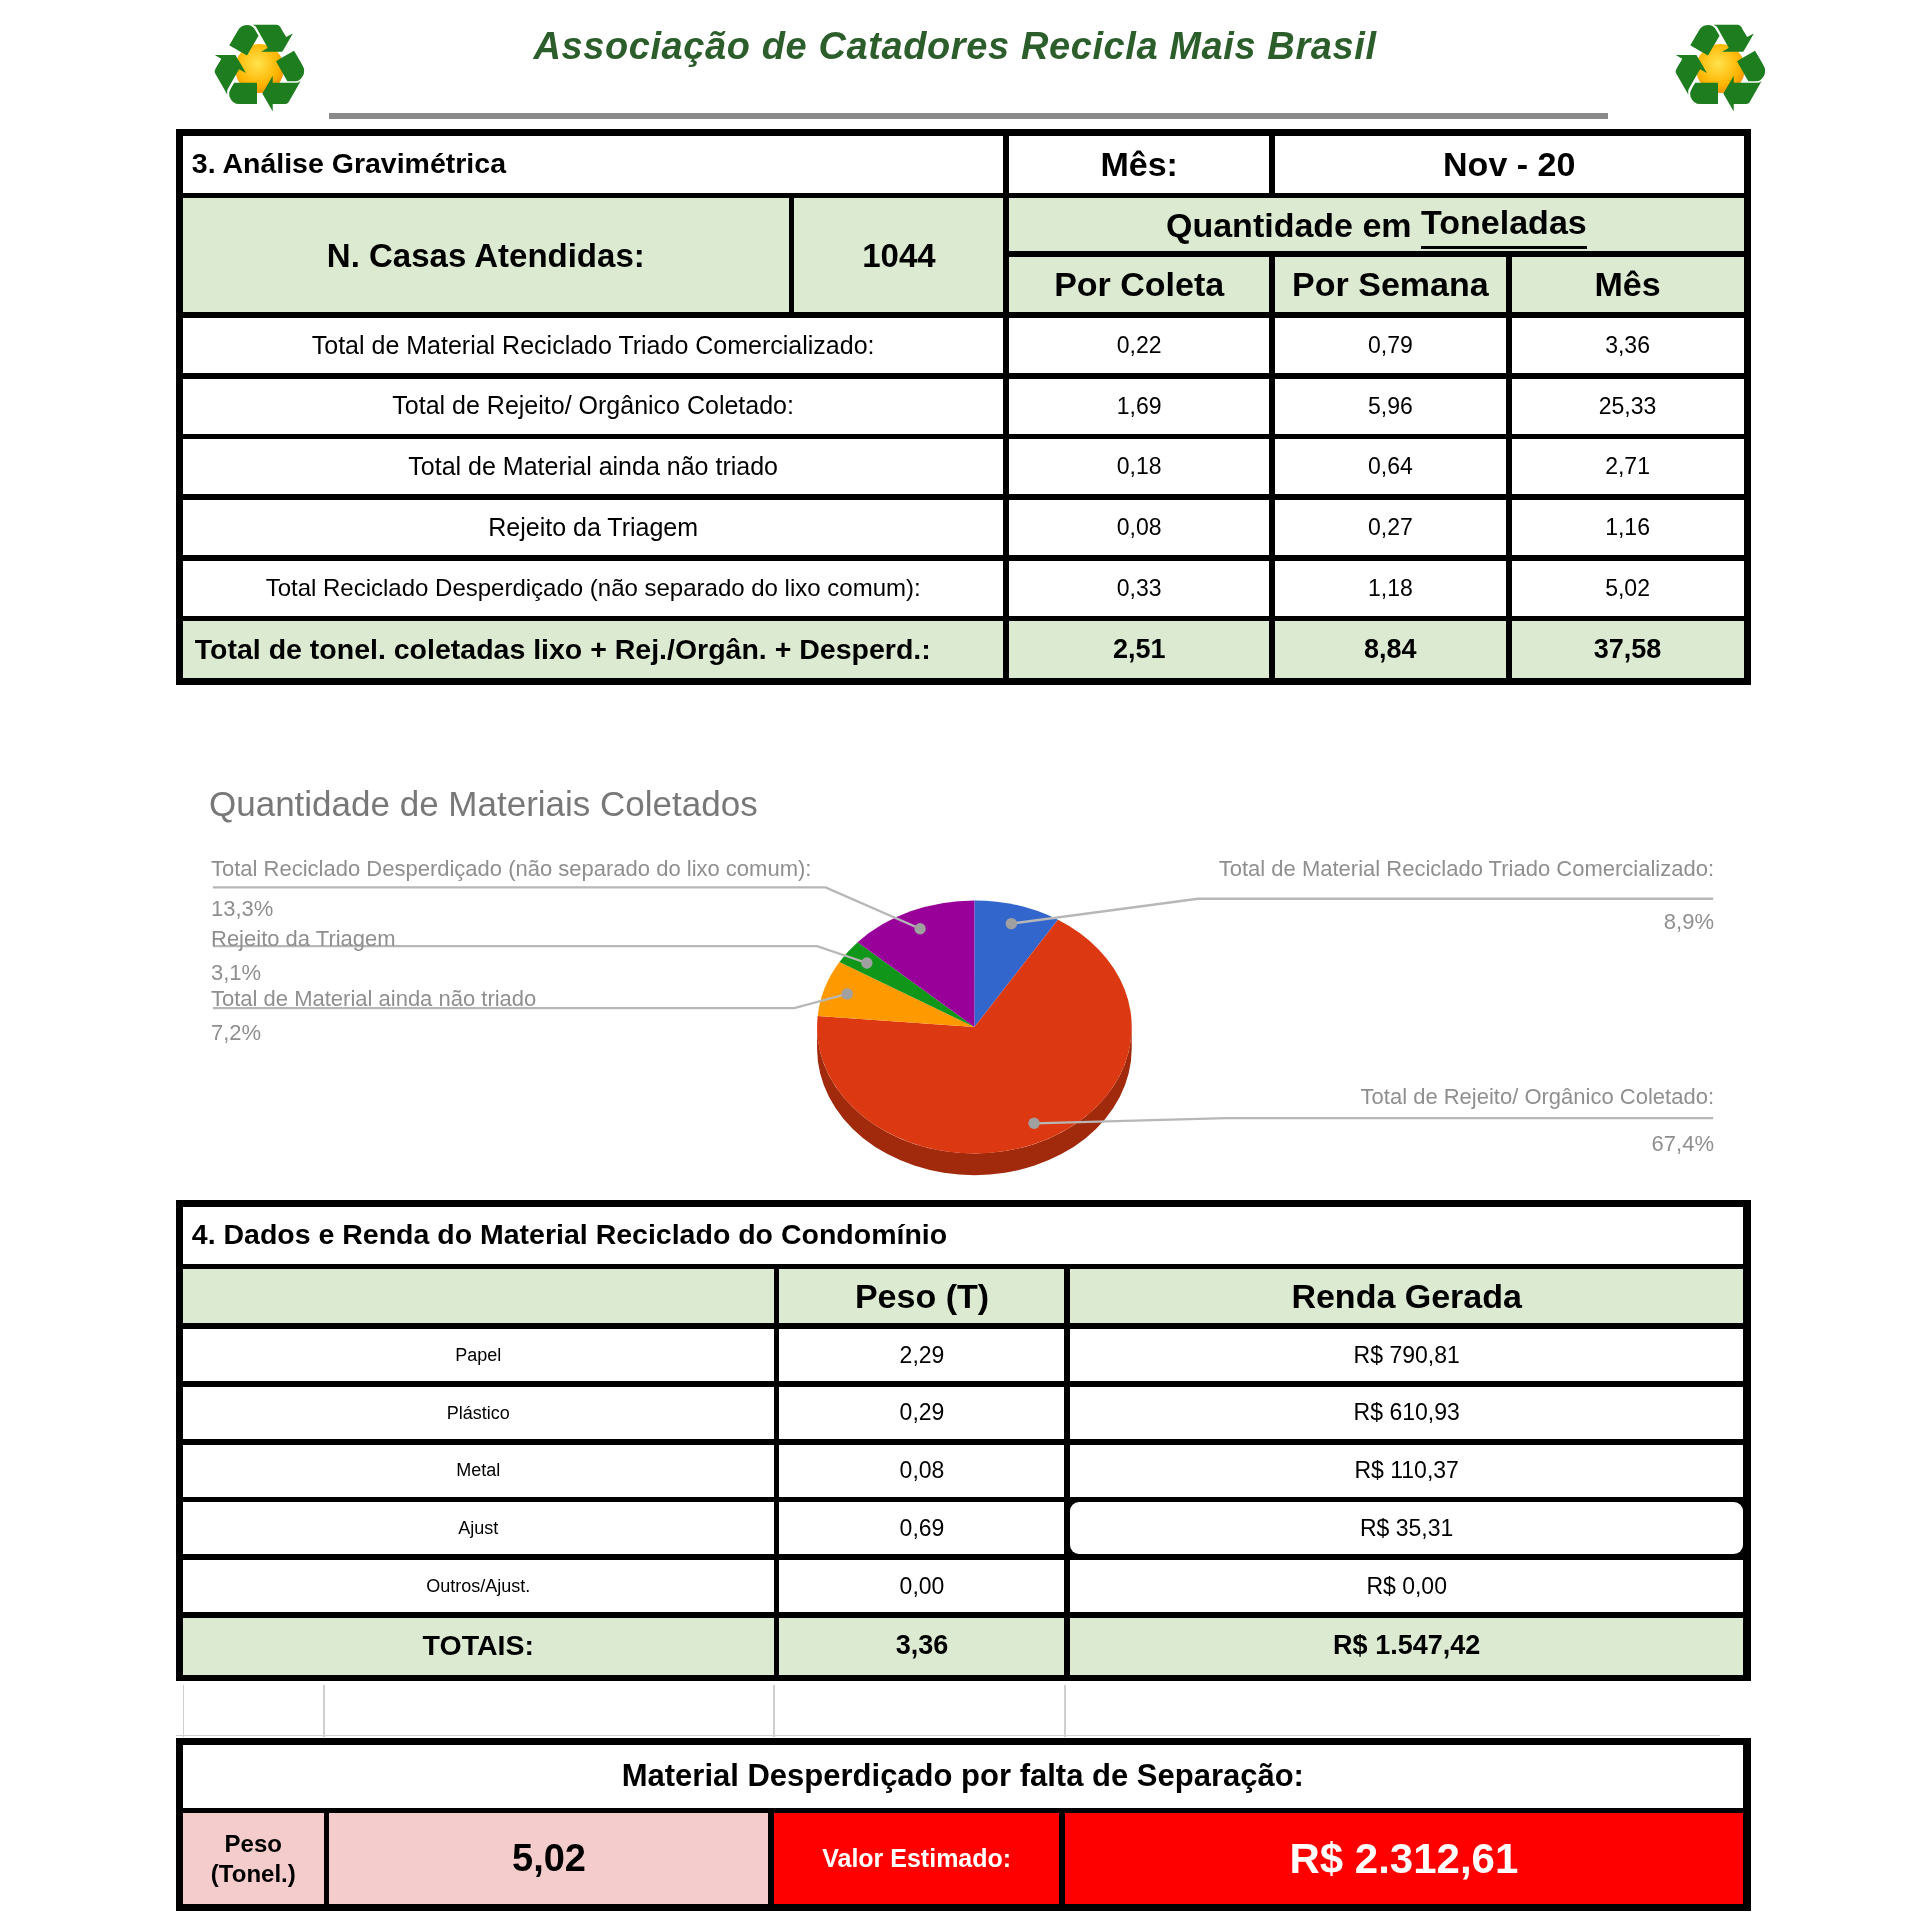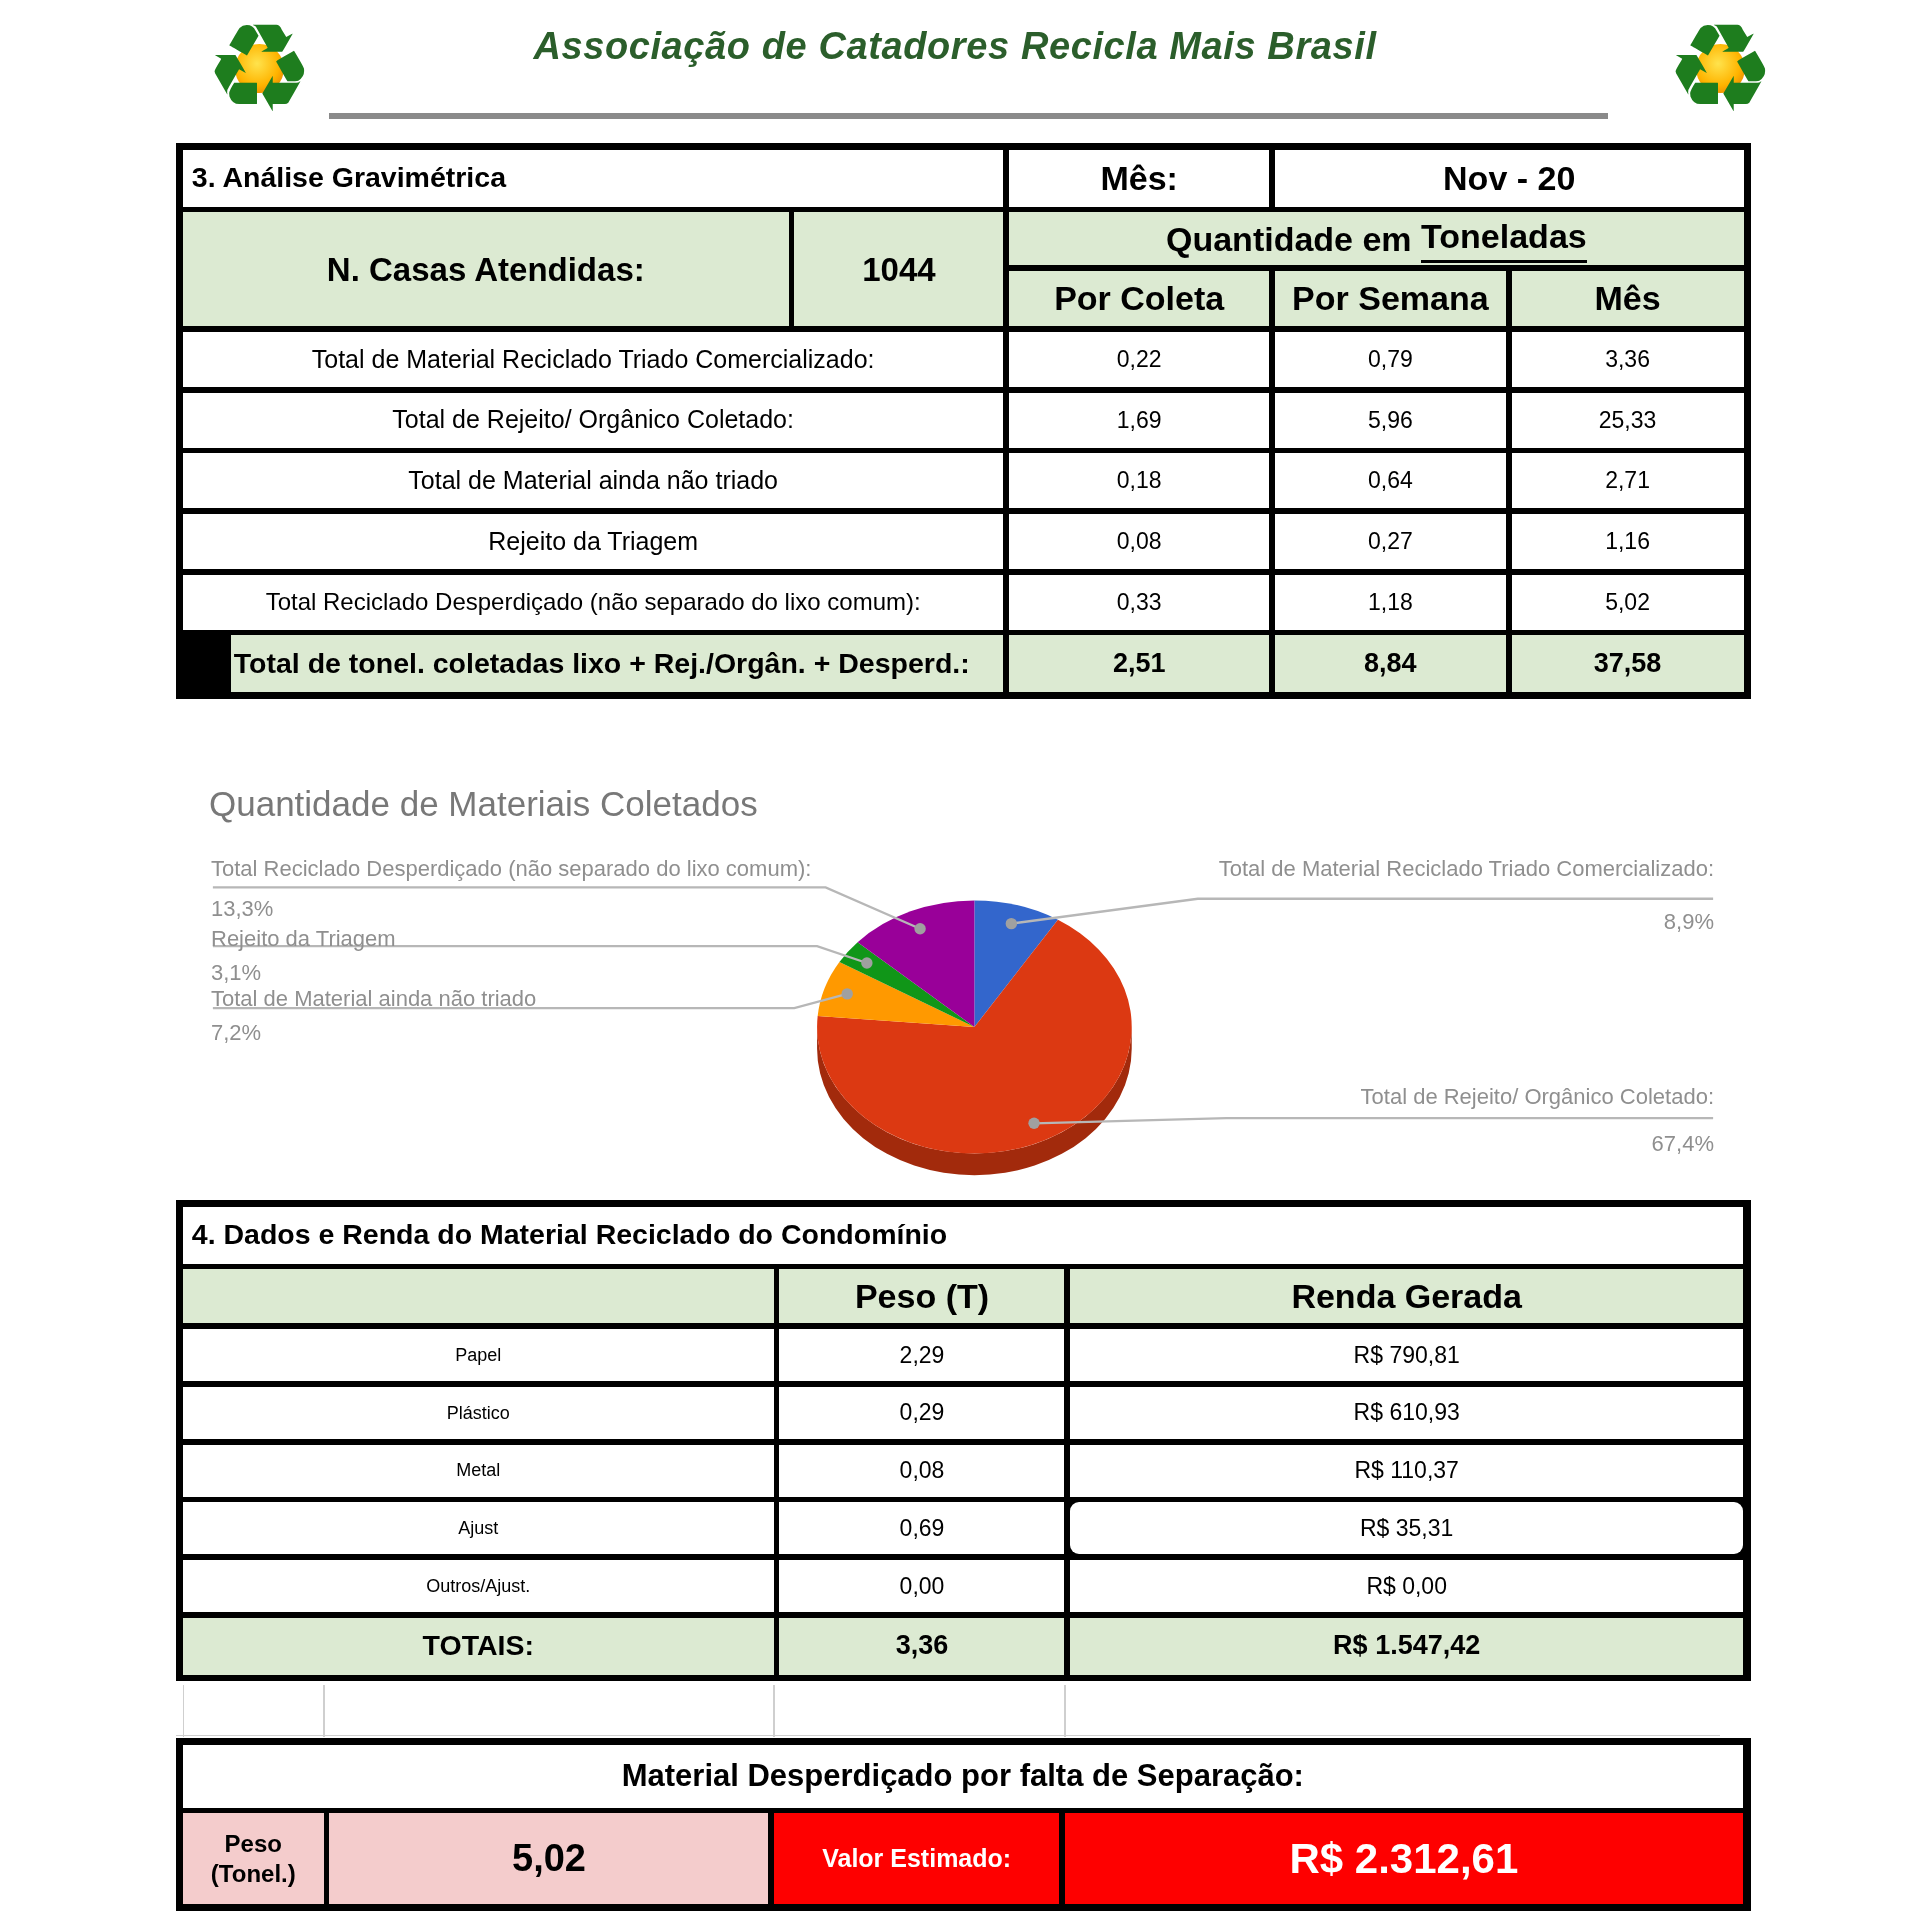--- a/index.html
+++ b/index.html
@@ -30,21 +30,21 @@
   .fs-big{font-size:33px;font-weight:700;}
   .fs-lbl{font-size:25px;font-weight:400;}
   .fs-lbl-sm{font-size:24px;font-weight:400;}
   .fs-num{font-size:23px;font-weight:400;}
   .fs-tot{font-size:28.5px;font-weight:700;}
   .fs-totnum{font-size:27px;font-weight:700;}
   .fs-cat{font-size:18px;font-weight:400;text-align:center;}
   .underlined{border-bottom:3.4px solid #000;padding-bottom:1.7px;}
 
   
-  .t1{left:176px;top:143px;width:1575px;
+  .t1{left:176px;top:129px;width:1575px;
       grid-template-columns:606px 209px 260px 231px 232px;
       grid-template-rows:57px 53px 55px 55px 55px 55px 55px 55px 57px;}
   
   .t2{left:176px;top:1200px;width:1575px;
       grid-template-columns:591px 285px 673px;
       grid-template-rows:57px 54px 52px 52px 52px 52px 52px 57px;}
   
   .t3{left:176px;top:1738px;width:1575px;
       grid-template-columns:141px 439px 285px 678px;
       grid-template-rows:63px 91px;}
@@ -111,21 +111,21 @@
     <div class="cell fs-lbl" style="grid-row:7;grid-column:1/span 2;">Rejeito da Triagem</div>
     <div class="cell fs-num" style="grid-row:7;grid-column:3;">0,08</div>
     <div class="cell fs-num" style="grid-row:7;grid-column:4;">0,27</div>
     <div class="cell fs-num" style="grid-row:7;grid-column:5;">1,16</div>
 
     <div class="cell fs-lbl-sm" style="grid-row:8;grid-column:1/span 2;">Total Reciclado Desperdiçado (não separado do lixo comum):</div>
     <div class="cell fs-num" style="grid-row:8;grid-column:3;">0,33</div>
     <div class="cell fs-num" style="grid-row:8;grid-column:4;">1,18</div>
     <div class="cell fs-num" style="grid-row:8;grid-column:5;">5,02</div>
 
-    <div class="cell green left fs-tot" style="grid-row:9;grid-column:1/span 2;padding-left:3px;margin-left:48px;">Total de tonel. coletadas lixo + Rej./Orgân. + Desperd.:</div>
+    <div class="cell green left fs-tot" style="grid-row:9;grid-column:1/span 2;padding-left:12px;">Total de tonel. coletadas lixo + Rej./Orgân. + Desperd.:</div>
     <div class="cell green fs-totnum" style="grid-row:9;grid-column:3;">2,51</div>
     <div class="cell green fs-totnum" style="grid-row:9;grid-column:4;">8,84</div>
     <div class="cell green fs-totnum" style="grid-row:9;grid-column:5;">37,58</div>
   </div>
 
   <div class="chart">
     <svg id="pie-svg" width="1926" height="456" viewBox="0 0 3376 800">
         <path d="M 1432 500 A 276 222 0 0 0 1984 500 L 1984 538 A 276 222 0 0 1 1432 538 Z" fill="#a22a0c"></path>
         <path d="M 1708 500 L 1708 278 A 276 222 0 0 1 1854.5520256356924 311.88145293627406 Z" fill="#3366cc"></path>
         <path d="M 1708 500 L 1854.5520256356924 311.88145293627406 A 276 222 0 1 1 1433.031436647199 480.82529984637466 Z" fill="#dc3912"></path>

